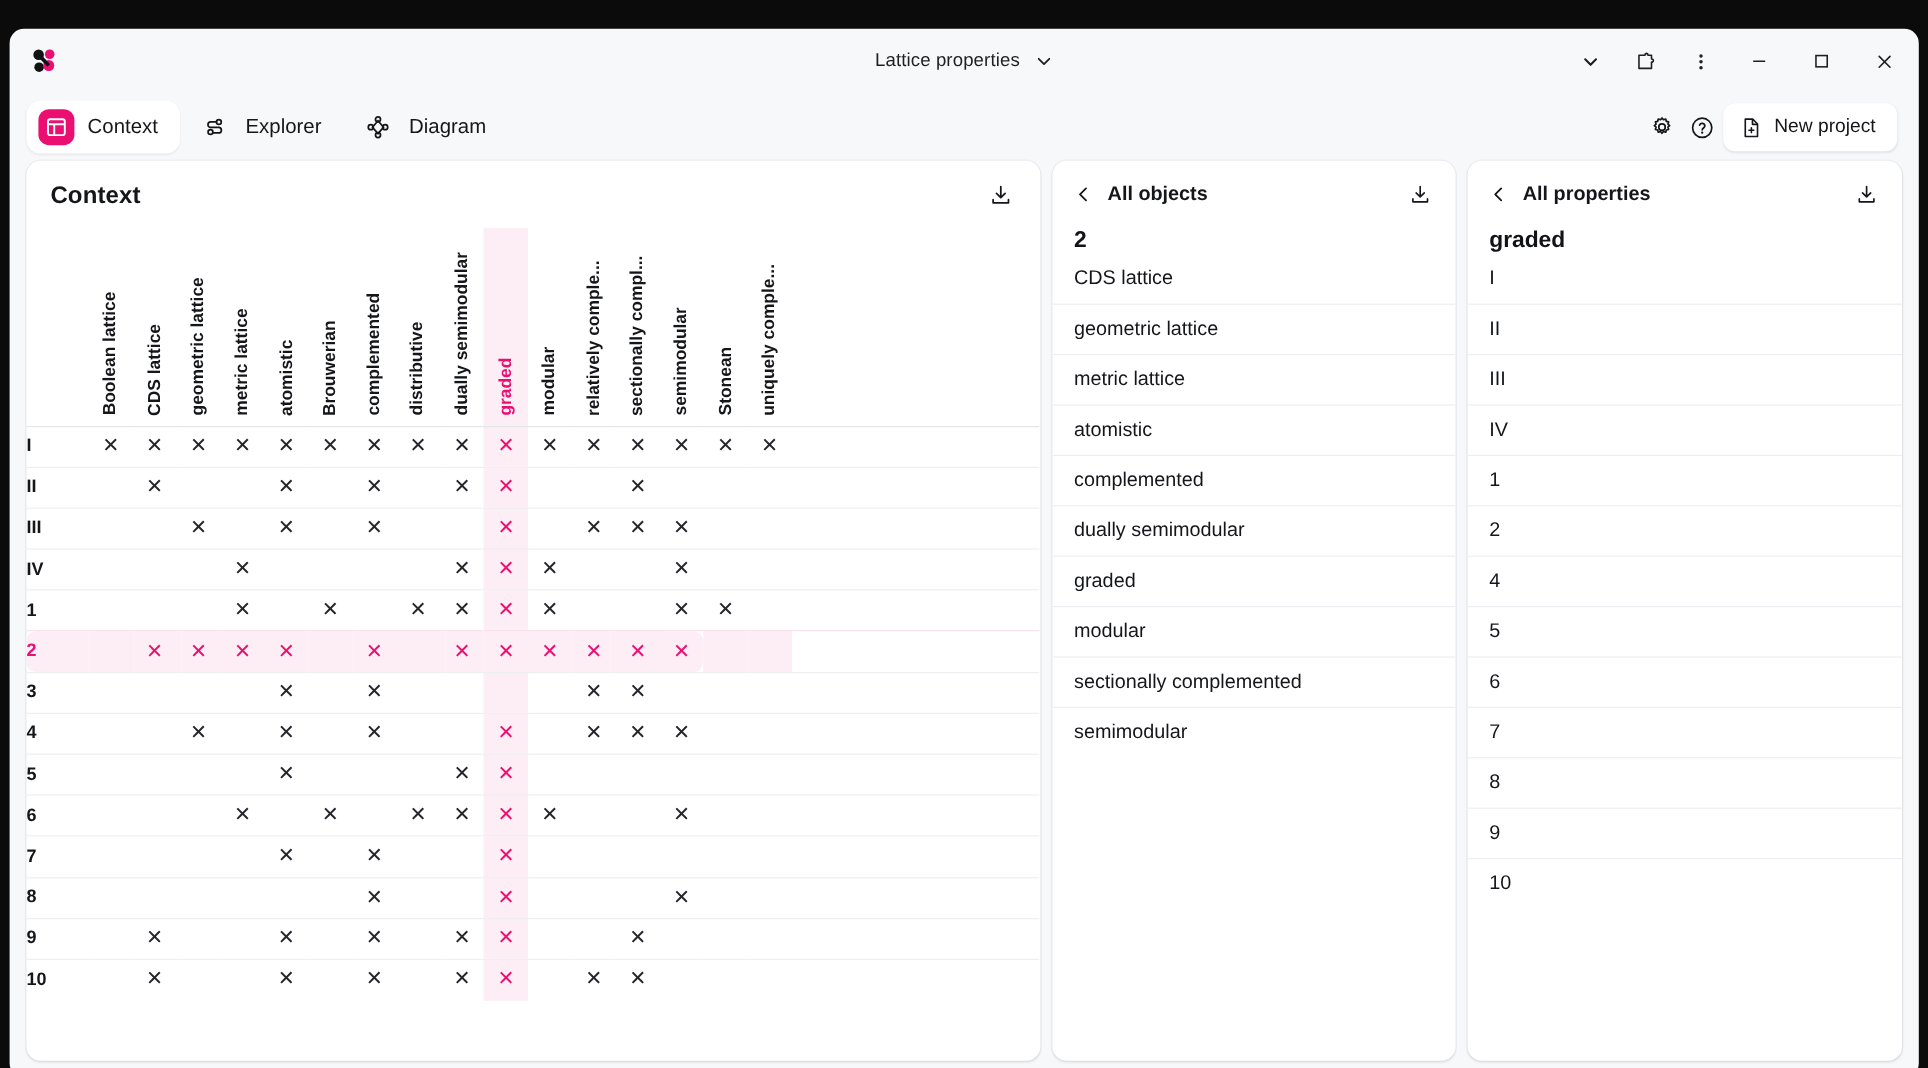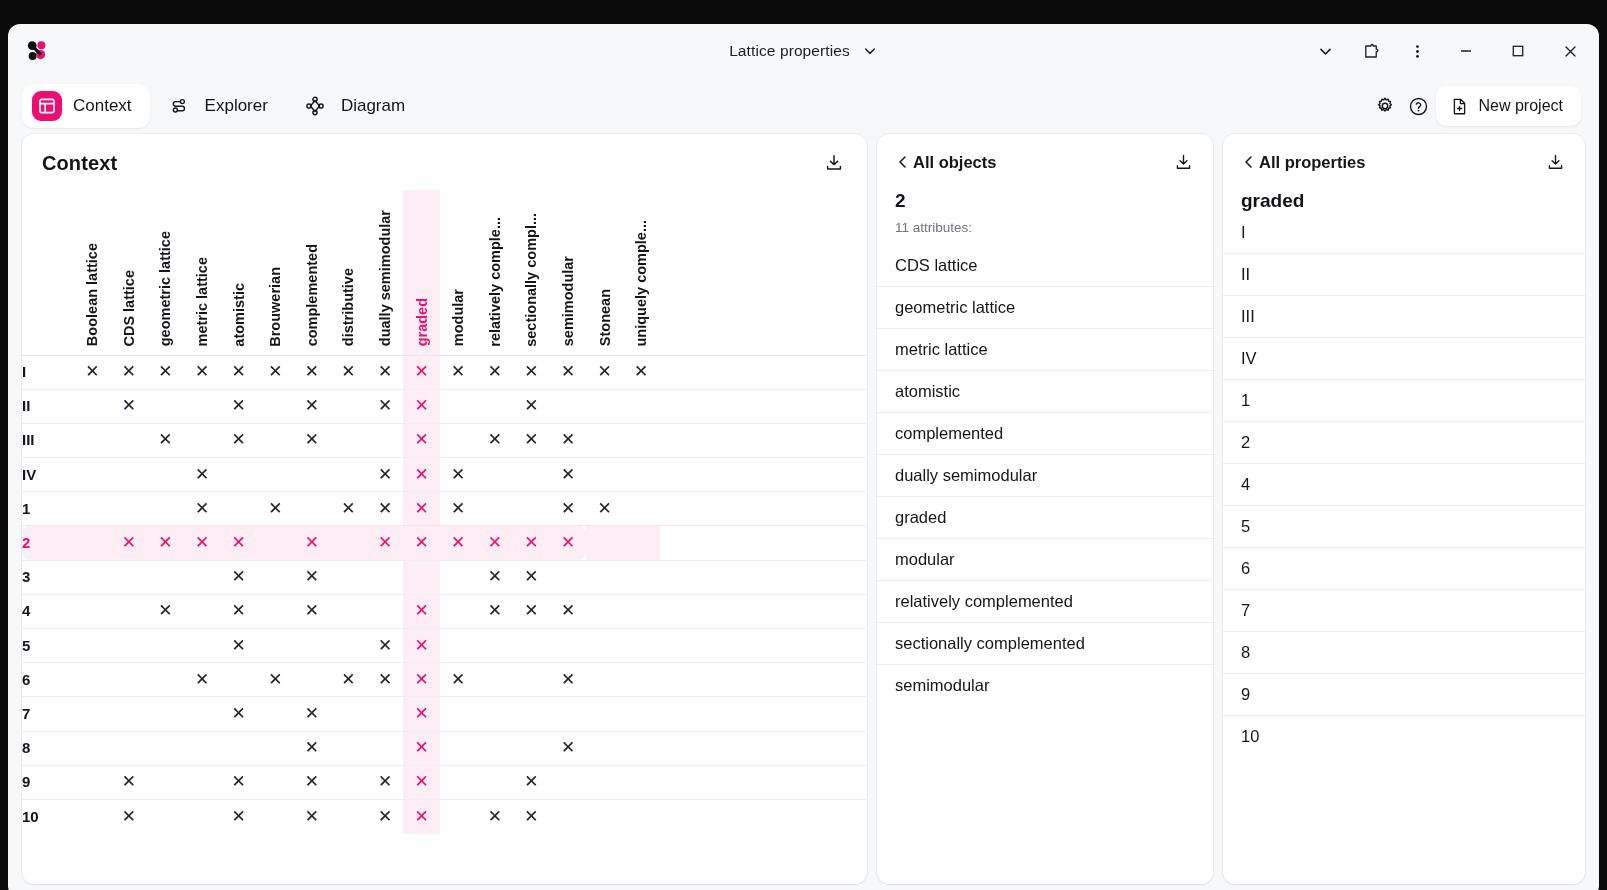--- a/index.html
+++ b/index.html
@@ -102,21 +102,21 @@
   .panel-attrs   { flex: 1 1 auto; }
 
   .panel-head {
     display: flex; align-items: center;
     padding: 16px 20px 14px 20px;
     flex: 0 0 auto;
   }
   .panel-head h2 { font-size: 20px; font-weight: bold; color: #15161a; letter-spacing:.1px; }
   .panel-head .dl { margin-left: auto; cursor: pointer; display:flex; align-items:center; justify-content:center;
                     width: 26px; height: 26px; }
-  .side-head { display:flex; align-items:center; padding: 16px 18px 6px 16px; }
+  .side-head { display:flex; align-items:center; padding: 16px 18px 6px 16px; gap: 10px; }
   .side-head .back { width: 20px; height: 20px; display:flex; align-items:center; justify-content:center; cursor:pointer;}
   .side-head .lbl { font-size: 16.5px; font-weight: bold; color: #15161a; }
   .side-head .dl { margin-left: auto; cursor: pointer; width: 24px; height: 24px; display:flex;align-items:center;justify-content:center;}
   .side-title { font-size: 19px; font-weight: bold; color: #121317; padding: 10px 18px 0 18px; }
   .side-count { font-size: 13.5px; color: #6c727f; padding: 8px 18px 10px 18px; }
   .side-list { flex: 1 1 auto; overflow: hidden; }
   .side-item {
     font-size: 16.5px; color: #15161a;
     padding: 11px 18px;
     border-top: 1px solid #eceef1;
@@ -645,31 +645,29 @@
         </span>
         <span class="lbl">All objects</span>
         <span class="dl">
           <svg width="19" height="19" viewBox="0 0 20 20">
             <path d="M10 2.6 v8.6 M6.4 8.2 L10 11.6 L13.6 8.2" fill="none" stroke="#15161a" stroke-width="1.45" stroke-linecap="round" stroke-linejoin="round"></path>
             <path d="M3.6 13.4 v2.6 h12.8 v-2.6" fill="none" stroke="#15161a" stroke-width="1.45" stroke-linecap="round" stroke-linejoin="round"></path>
           </svg>
         </span>
       </div>
       <div class="side-title">2</div>
-      <div class="side-count">11 attributes:</div>
       <div class="side-list" id="objlist">
           <div class="side-item">CDS lattice</div>
           <div class="side-item">geometric lattice</div>
           <div class="side-item">metric lattice</div>
           <div class="side-item">atomistic</div>
           <div class="side-item">complemented</div>
           <div class="side-item">dually semimodular</div>
           <div class="side-item">graded</div>
           <div class="side-item">modular</div>
-          <div class="side-item">relatively complemented</div>
           <div class="side-item">sectionally complemented</div>
           <div class="side-item">semimodular</div>
         </div>
     </div>
 
     <div class="panel panel-attrs">
       <div class="side-head">
         <span class="back">
           <svg width="14" height="14" viewBox="0 0 14 14">
               <path d="M9 2 L4 7 L9 12" fill="none" stroke="#15161a" stroke-width="1.5" stroke-linecap="round" stroke-linejoin="round"></path>

